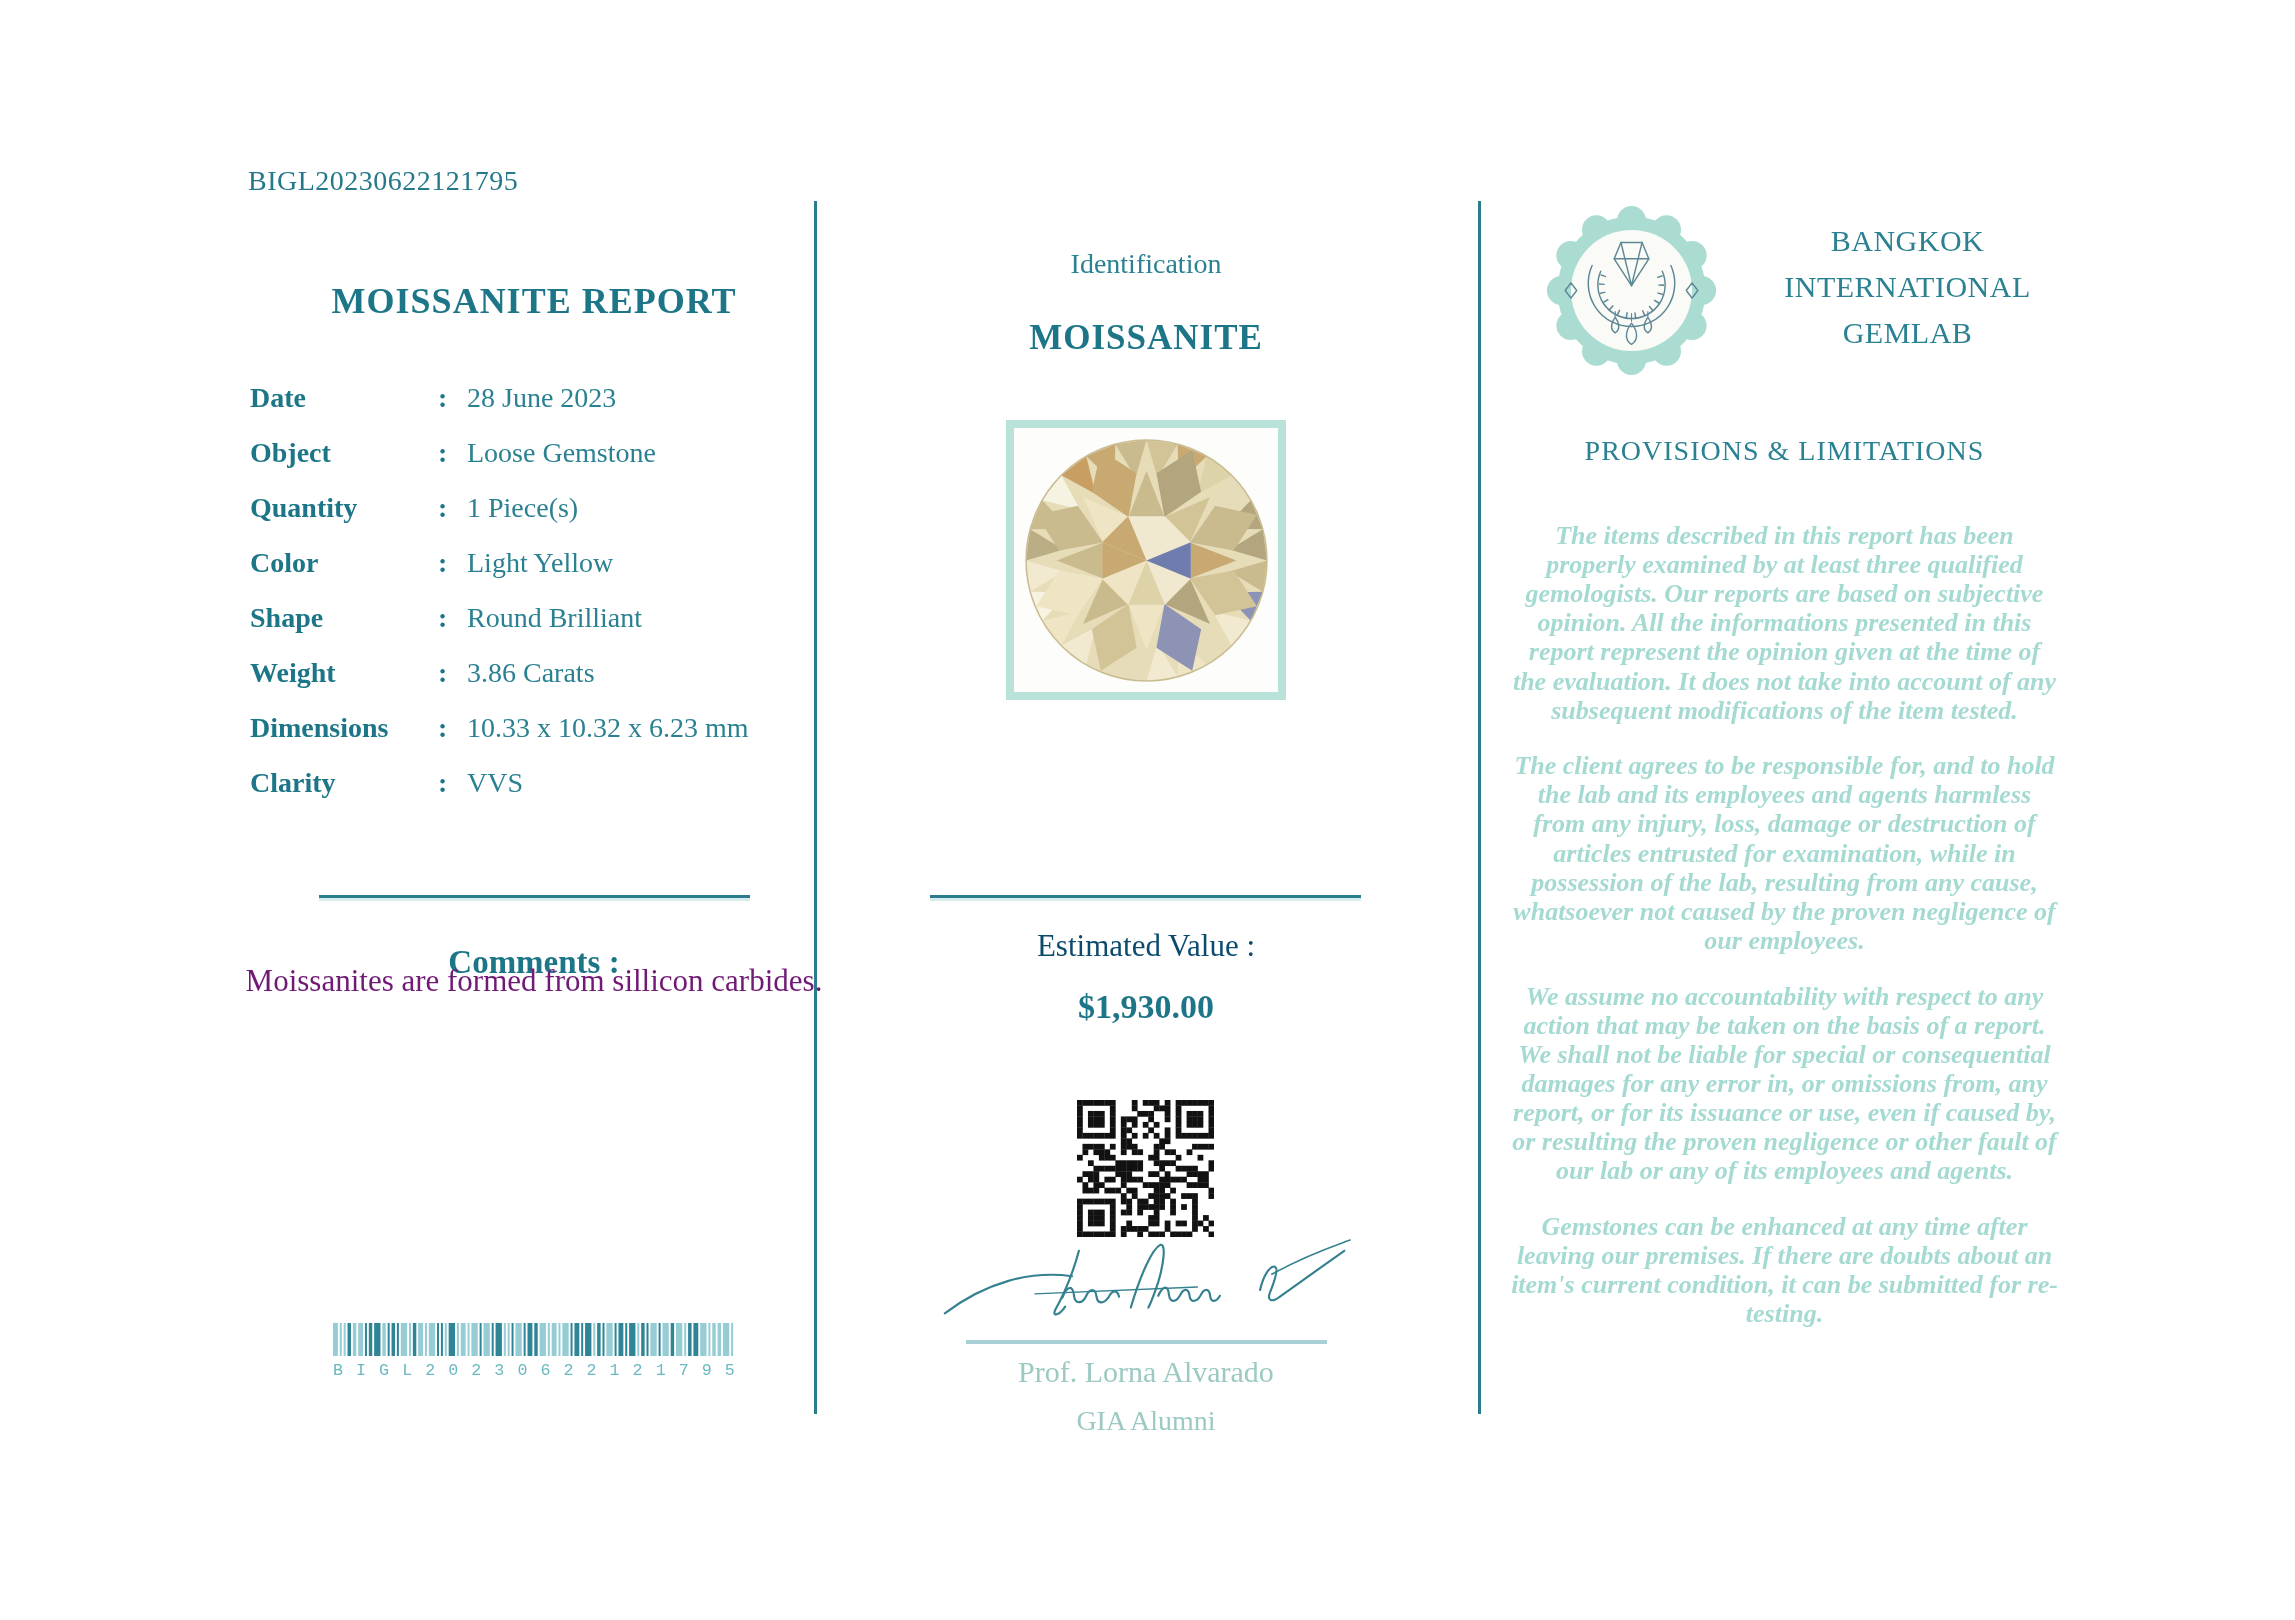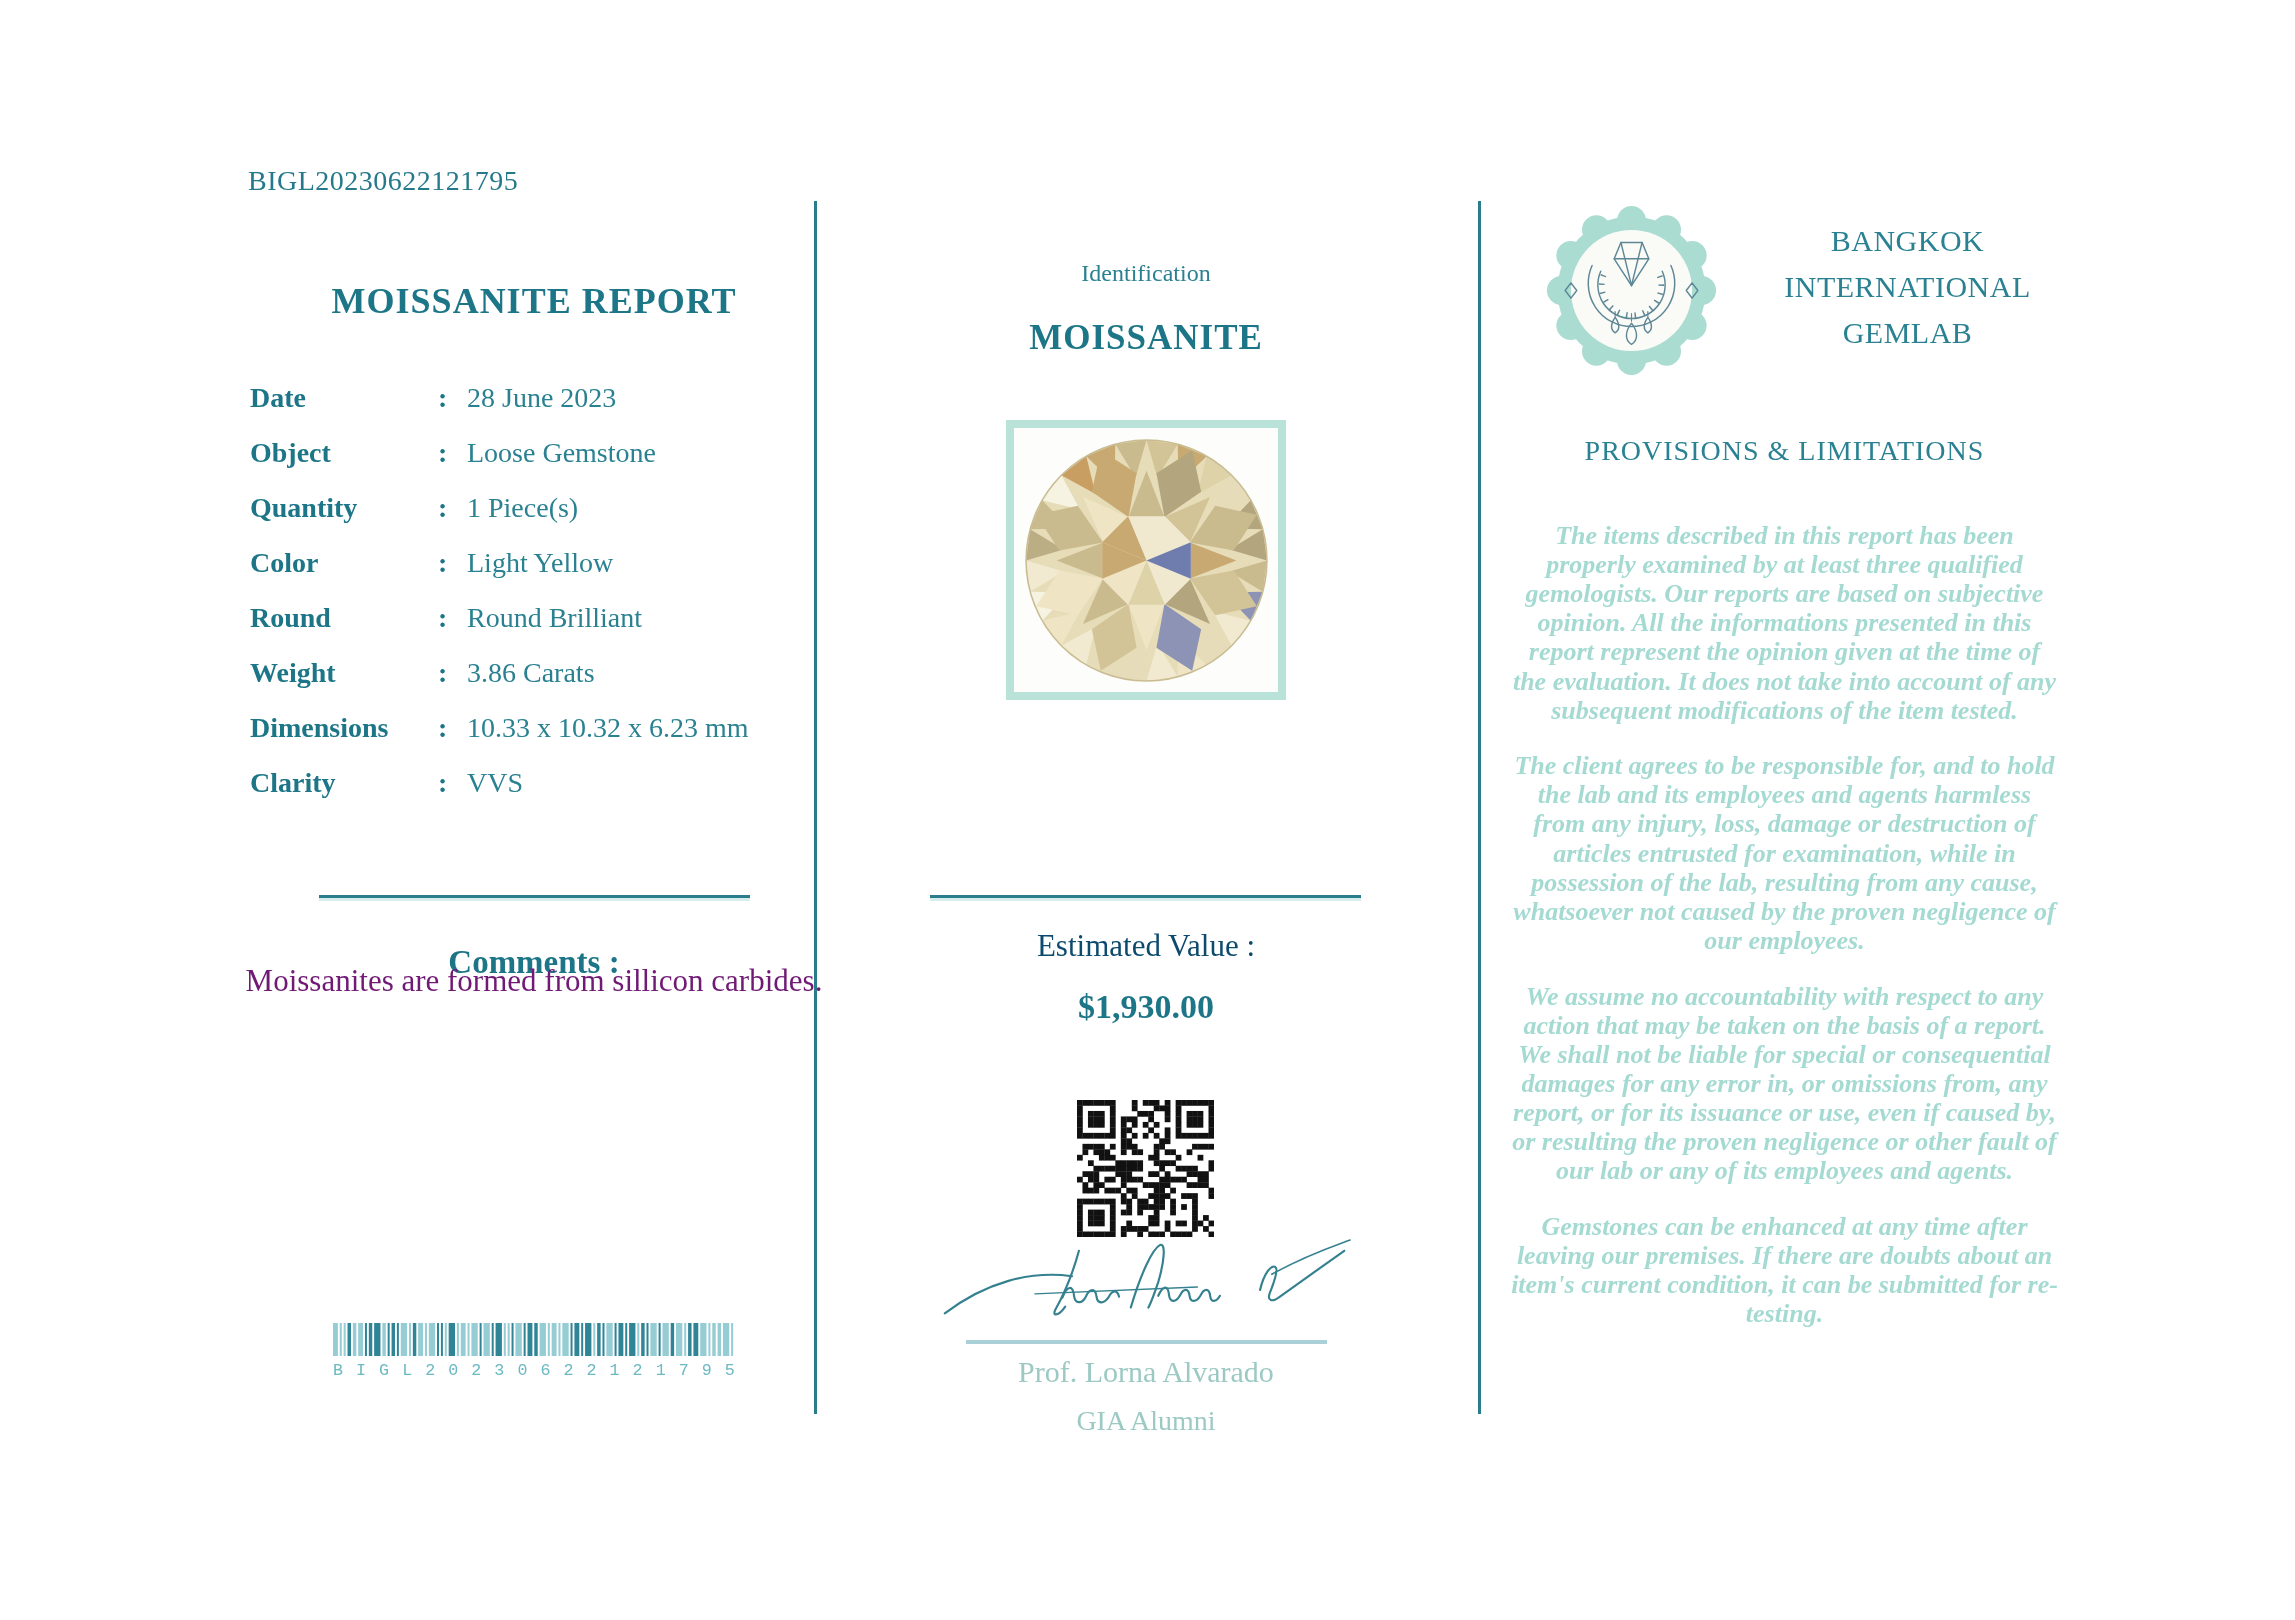--- a/index.html
+++ b/index.html
@@ -24,21 +24,21 @@
   .f-value{color:#2a8191;}
   .hrule{position:absolute;height:2.9px;background:#2c7d8c;box-shadow:0 2.9px 0 rgba(178,220,220,.55);}
   .hr-left{left:319px;top:895px;width:431px;}
   .hr-mid{left:930px;top:895px;width:431px;}
   .l-comments-h{left:250px;top:944px;width:568px;font-size:33px;font-weight:bold;color:#1d7687;}
   .l-comments-t{left:230px;top:959px;width:608px;font-size:31px;line-height:1.45;color:#701a75;}
   .barcode-wrap{left:333px;top:1323px;width:402px;}
   .barcode-chars{display:flex;justify-content:space-between;margin-top:1px;
     font-family:"Liberation Mono","DejaVu Sans Mono",monospace;font-size:16.7px;color:#6bb9c3;}
   
-  .m-ident{left:862px;top:260px;width:568px;font-size:24px;color:#2a8191;}
+  .m-ident{left:862px;top:248px;width:568px;font-size:28px;color:#2a8191;}
   .m-moiss{left:862px;top:318px;width:568px;font-size:35px;font-weight:bold;letter-spacing:1px;color:#1d7687;}
   .gem-frame{left:1006px;top:420px;width:280px;height:280px;box-sizing:border-box;
     border:8.8px solid #b9e2d8;background:#fdfdfb;display:flex;align-items:center;justify-content:center;}
   .m-est-label{left:862px;top:928px;width:568px;font-size:31px;color:#0c4a6e;}
   .m-est-value{left:862px;top:988px;width:568px;font-size:34px;font-weight:bold;color:#1d7687;}
   .qr-wrap{left:1077px;top:1100px;width:137px;height:137px;}
   .sig-wrap{left:935px;top:1233px;width:421px;height:106px;}
   .sig-line{left:966px;top:1340px;width:361px;height:3.9px;background:#a8d0d6;}
   .m-prof{left:862px;top:1355px;width:568px;font-size:30px;color:#9cc9c3;}
   .m-gia{left:862px;top:1390px;width:568px;font-size:28px;color:#9cc9c3;margin-top:15px;}
@@ -77,21 +77,21 @@
       <span class="f-label">Quantity</span>
       <span class="f-colon">:</span>
       <span class="f-value">1 Piece(s)</span>
     </div>
     <div class="field-row">
       <span class="f-label">Color</span>
       <span class="f-colon">:</span>
       <span class="f-value">Light Yellow</span>
     </div>
     <div class="field-row">
-      <span class="f-label">Round</span>
+      <span class="f-label">Shape</span>
       <span class="f-colon">:</span>
       <span class="f-value">Round Brilliant</span>
     </div>
     <div class="field-row">
       <span class="f-label">Weight</span>
       <span class="f-colon">:</span>
       <span class="f-value">3.86 Carats</span>
     </div>
     <div class="field-row">
       <span class="f-label">Dimensions</span>

